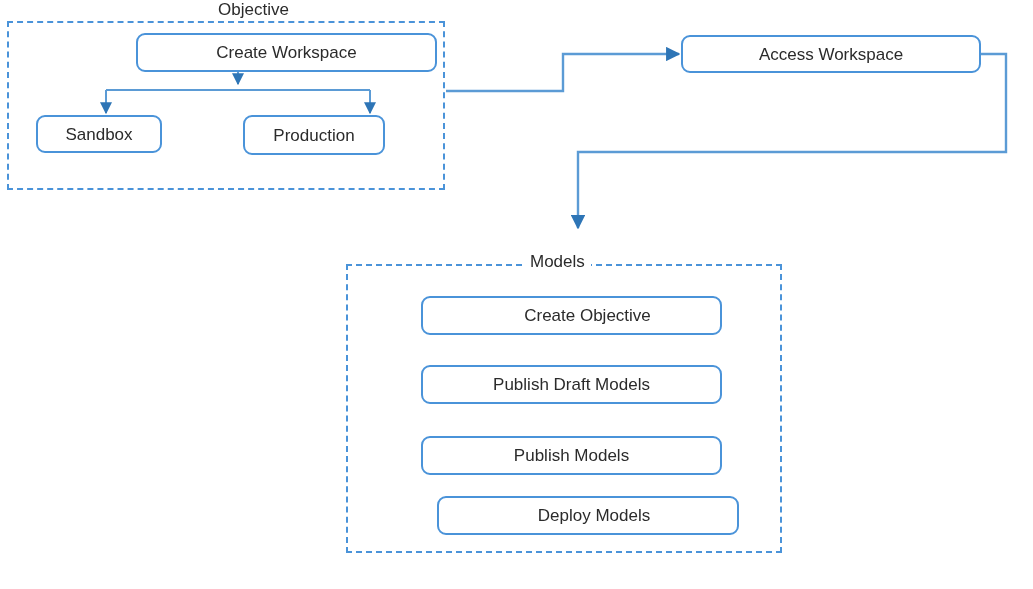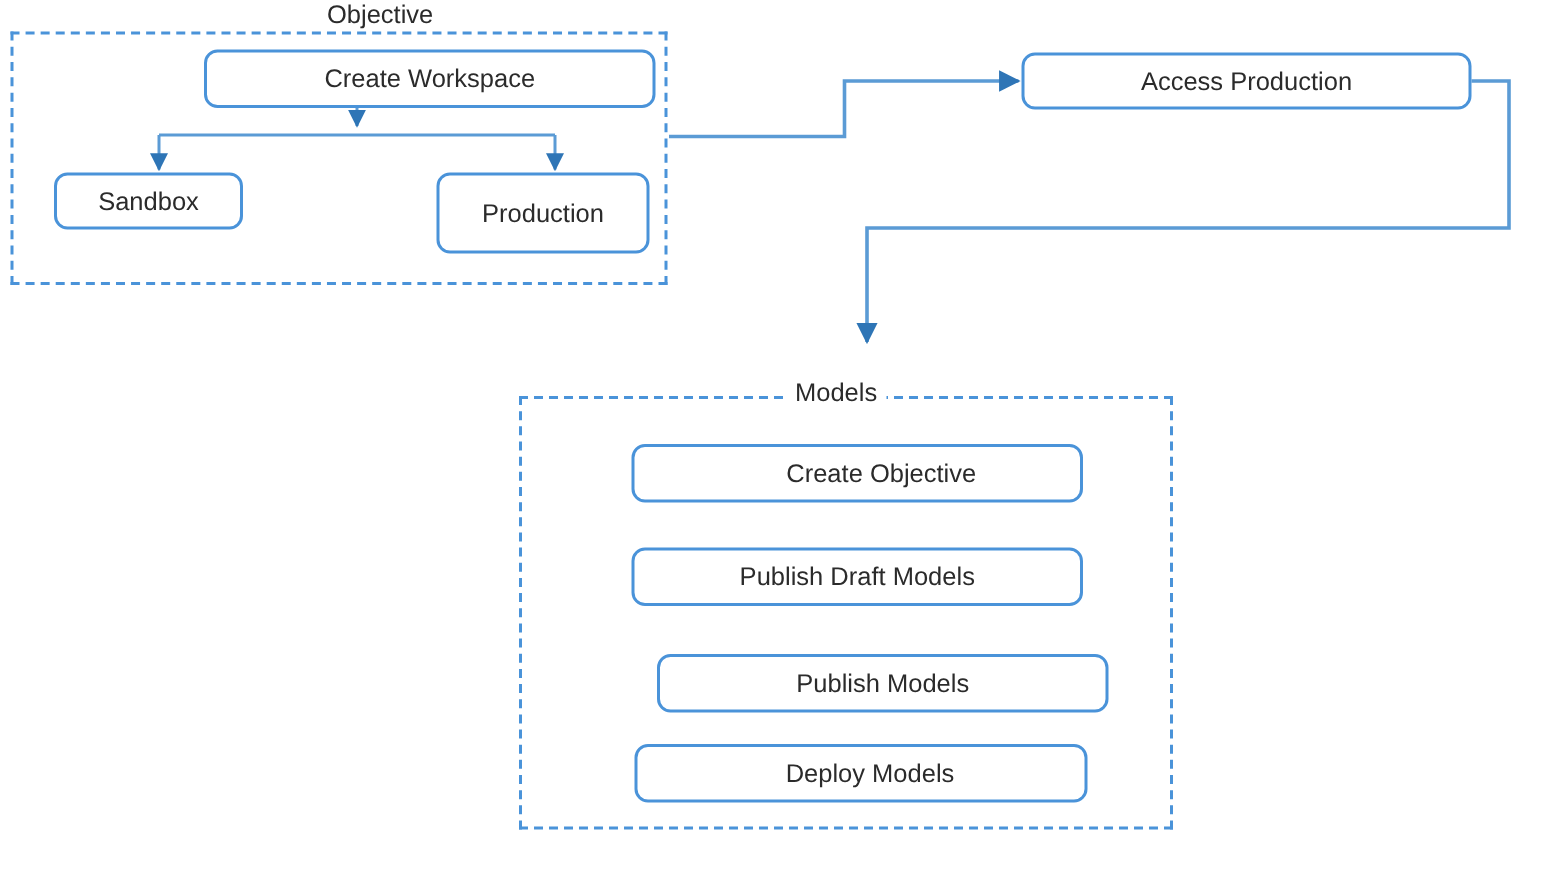--- a/index.html
+++ b/index.html
@@ -94,28 +94,28 @@
     </g>
   </svg>
 
   <div class="group-box" style="left:7px; top:21px; width:438px; height:169px;"></div>
   <div class="group-label" style="left:212px; top:0px;">Objective</div>
 
   <div class="node" style="left:88px; top:33px; width:301px; height:39px;margin-left:48px;">Create Workspace</div>
 
   <div class="node" style="left:36px; top:115px; width:126px; height:38px;">Sandbox</div>
 
-  <div class="node" style="left:243px; top:115px; width:142px; height:54px;margin-left:48px;">Production</div>
+  <div class="node" style="left:243px; top:115px; width:142px; height:40px;">Production</div>
 
-  <div class="node" style="left:681px; top:35px; width:300px; height:38px;">Access Production</div>
+  <div class="node" style="left:681px; top:35px; width:300px; height:38px;">Access Workspace</div>
 
   <div class="group-box" style="left:346px; top:264px; width:436px; height:289px;"></div>
   <div class="group-label" style="left:524px; top:240px;margin-top:12px;">Models</div>
 
   <div class="node" style="left:421px; top:296px; width:301px; height:39px;padding-left:32px;">Create Objective</div>
 
   <div class="node" style="left:421px; top:365px; width:301px; height:39px;">Publish Draft Models</div>
 
-  <div class="node" style="left:421px; top:436px; width:301px; height:39px;margin-left:17px;">Publish Models</div>
+  <div class="node" style="left:421px; top:436px; width:301px; height:39px;">Publish Models</div>
 
-  <div class="node" style="left:423px; top:496px; width:302px; height:39px;padding-left:12px;">Deploy Models</div>
+  <div class="node" style="left:437px; top:496px; width:302px; height:39px;padding-left:12px;">Deploy Models</div>
 
 </div>
 
 </body></html>

